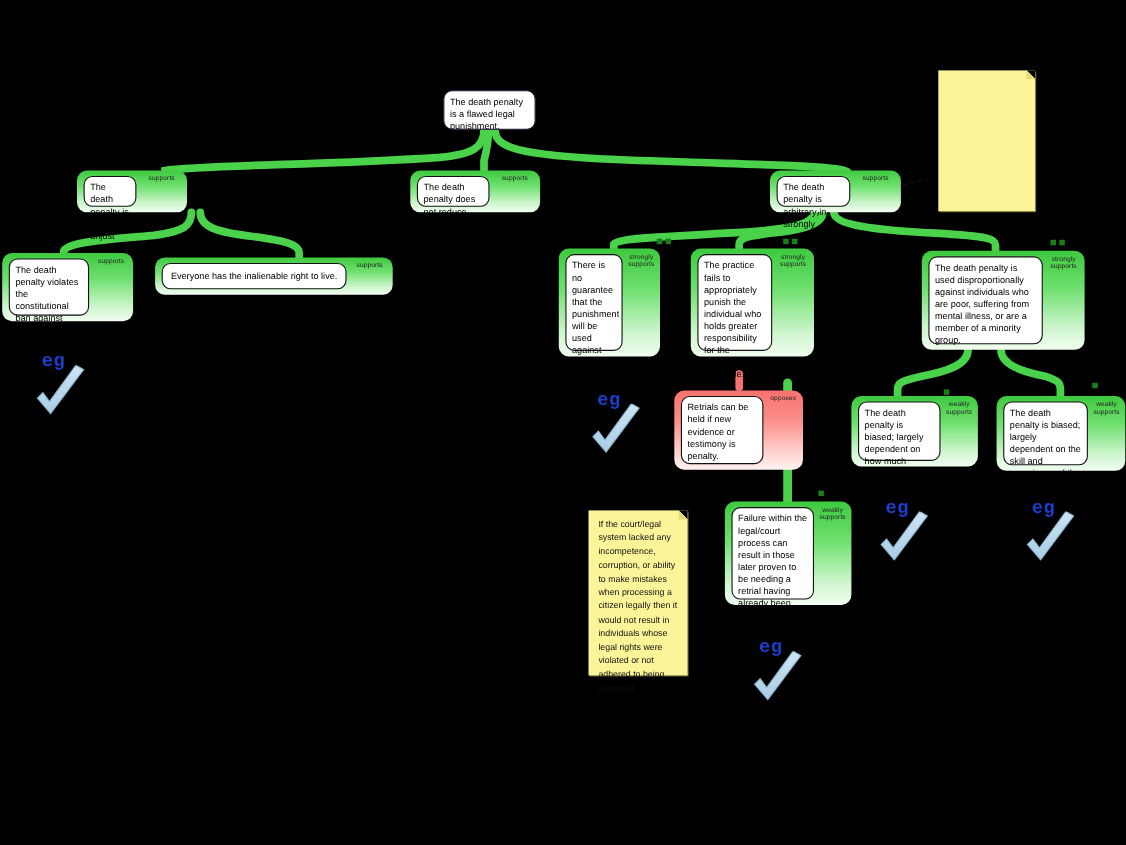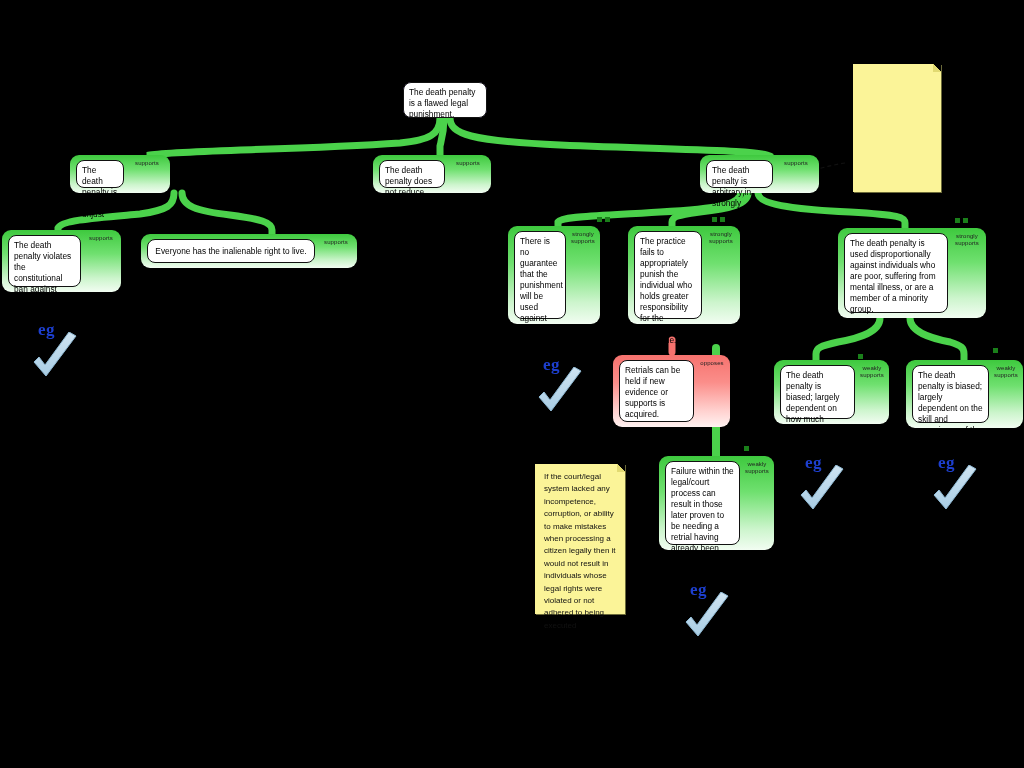--- a/index.html
+++ b/index.html
@@ -33,21 +33,21 @@
   
   .note{position:absolute;background:#fbf498;box-sizing:border-box;
         padding:7px 8px 6px 9px;font-size:8px;line-height:12.4px;color:#111;
         box-shadow:1px 1px 0 #6b6a3a;}
   .note .fold{position:absolute;top:0;right:0;width:8px;height:8px;
         background:linear-gradient(225deg,#000 0 48%,#e2da72 48% 100%);}
 
   
   .eg{position:absolute;}
   .eg .lbl{font-size:17px;font-weight:bold;color:#1d3fcf;
-           font-family:Liberation Serif, serif;letter-spacing:.5px;}
+           font-family:Liberation Mono, monospace;letter-spacing:.5px;}
   .eg .tick{position:absolute;width:56px;height:52px;}
 </style>
 </head>
 <body>
 
 <div id="canvas">
 
   <svg class="links" viewBox="0 0 1024 768">
     <defs>
       <linearGradient id="tickgrad" x1="0" y1="0" x2="0" y2="1">
@@ -150,21 +150,21 @@
     <i></i>
   </div>
   <div class="node sk-sup" style="left:838px;top:228px;width:148px;height:90px;">
     <div class="claim" style="right:38px;">The death penalty is used disproportionally against individuals who are poor, suffering from mental illness, or are a member of a minority group.</div>
     <div class="banner" style="width:38px;">
       <span>strongly supports</span>
     </div>
   </div>
 
   <div class="node sk-opp" style="left:613px;top:355px;width:117px;height:72px;">
-    <div class="claim" style="right:36px;">Retrials can be held if new evidence or supports is acquired.</div>
+    <div class="claim" style="right:36px;">Retrials can be held if new evidence or testimony is penalty.</div>
     <div class="banner" style="width:36px;">
       <span>opposes</span>
     </div>
   </div>
 
   <div class="dots" style="left:858px;top:354px;">
     <i></i>
   </div>
   <div class="node sk-sup" style="left:774px;top:360px;width:115px;height:64px;">
     <div class="claim" style="right:34px;">The death penalty is biased; largely dependent on how much money the defendant has.</div>

